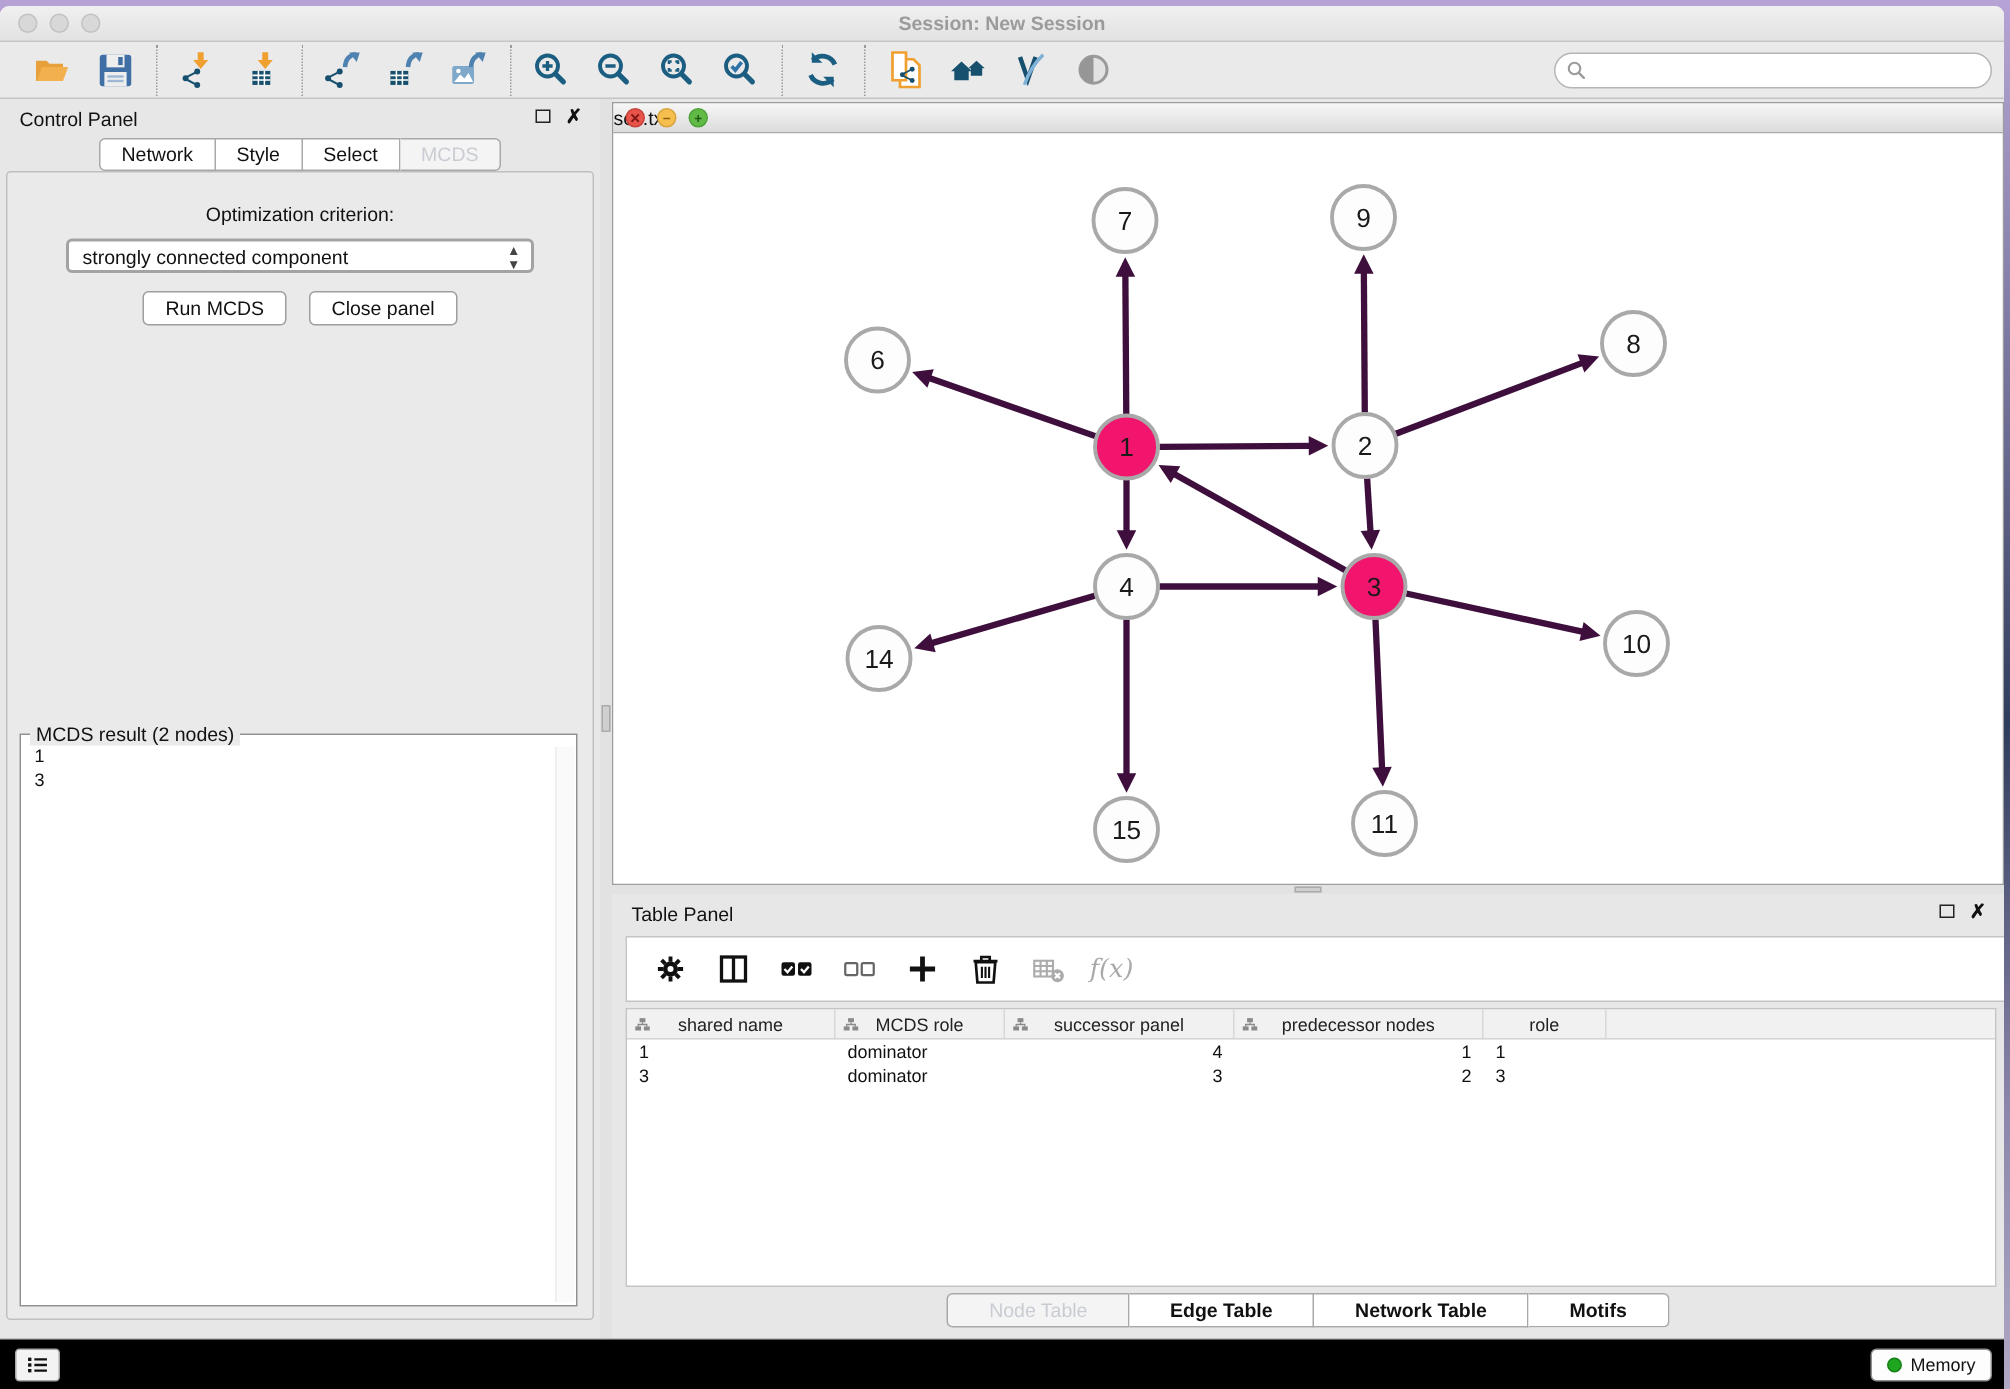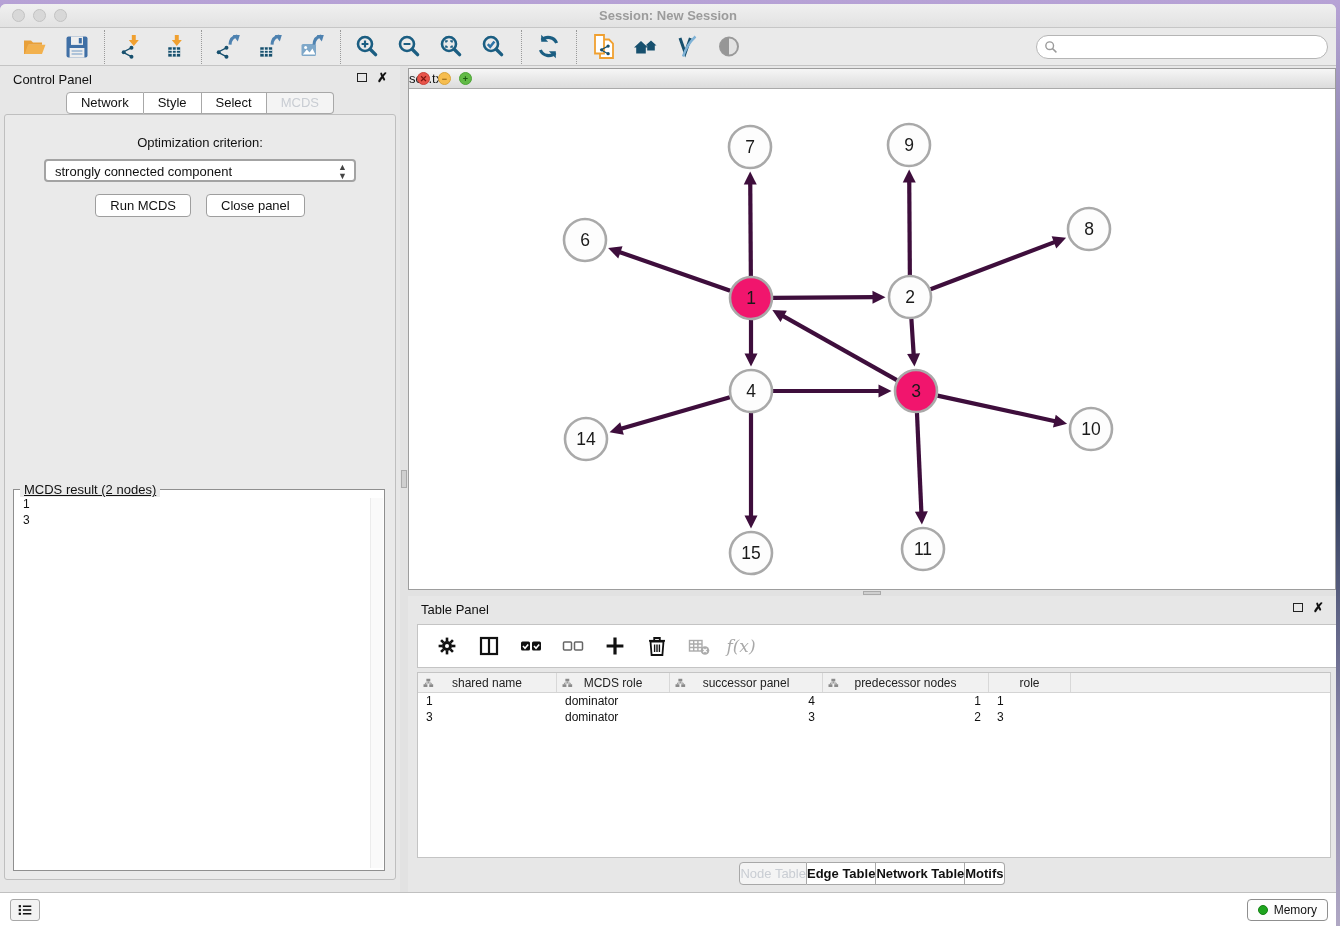--- a/index.html
+++ b/index.html
@@ -40,21 +40,21 @@
   .cp-tab:first-child { border-left:1px solid #a8a8a8; border-radius:4px 0 0 4px; }
   .cp-tab:last-child { border-radius:0 4px 4px 0; }
   .cp-tab.disabled { color:#c9cdd3; background:#f4f4f4; }
   .cp-content { position:absolute; left:4px; right:4px; top:48px; bottom:4px; background:#eaeaea; border:1px solid #bfbfbf; border-radius:3px; }
   .opt-label { text-align:center; margin-top:20px; font-size:13px; color:#111; }
   .combo { position:relative; margin:9px auto 0; width:312px; height:23px; background:#fff; border:2px solid #a3a3a3; border-radius:4px; font-size:13px; line-height:21px; padding-left:9px; color:#111; }
   .combo .stepper { position:absolute; right:7px; top:2px; font-size:9px; line-height:9px; color:#444; text-align:center; }
   .btn-row { display:flex; justify-content:center; gap:15px; margin-top:12px; }
   .pbtn { background:#fff; border:1px solid #9e9e9e; border-radius:4px; height:23px; padding:0 14px; font-size:13px; line-height:21px; color:#111; }
   .result-box { position:absolute; left:8px; right:10px; top:374px; bottom:8px; border:1px solid #8f8f8f; background:#fff; }
-  .result-legend { position:absolute; left:6px; top:-8px; background:#eaeaea; padding:0 4px; font-size:13px; color:#111;text-decoration:underline; }
+  .result-legend { position:absolute; left:6px; top:-8px; background:#eaeaea; padding:0 4px; font-size:13px; color:#111; }
   .result-lines { position:absolute; left:0; top:4px; right:16px; bottom:0; padding:2px 0 0 9px; font-size:12px; color:#111; line-height:16px; }
   .result-scroll { position:absolute; right:1px; top:8px; bottom:2px; width:13px; background:#fafafa; border-left:1px solid #ececec; }
   
   .vsplit { position:absolute; left:400px; top:0; width:8px; height:826px; background:#e2e2e2; }
   .vsplit .grip { position:absolute; left:1px; top:404px; width:6px; height:18px; background:#cfcfcf; border:1px solid #aaa; }
   .hsplit { position:absolute; left:408px; top:524px; width:928px; height:6px; background:#e2e2e2; }
   .hsplit .grip { position:absolute; left:455px; top:1px; width:18px; height:4px; background:#cfcfcf; border:1px solid #aaa; }
   
   .netwin { position:absolute; left:408px; top:2px; width:928px; height:522px; border:1px solid #9d9d9d; background:#fff; }
   .net-titlebar { position:relative; height:20px; background:linear-gradient(#f6f6f6,#dcdcdc); border-bottom:1px solid #aaa; }
@@ -72,26 +72,26 @@
   .tp-btn svg { width:22px; height:22px; }
   .fx-label { font-family:"DejaVu Serif", serif; font-style:italic; font-size:17px; color:#a9a9a9; }
   .tbl-box { position:absolute; left:9px; top:76px; width:914px; height:186px; background:#fff; border:1px solid #c4c4c4; overflow:hidden; }
   .tbl-header { display:flex; height:20px; background:#f1f1f1; border-bottom:1px solid #d4d4d4; }
   .th-cell { display:flex; align-items:center; justify-content:center; gap:5px; font-size:12px; color:#222; border-right:1px solid #d8d8d8; position:relative; }
   .th-cell svg { width:11px; height:10px; position:absolute; left:5px; }
   .tbl-row { display:flex; height:16px; font-size:12px; color:#111; }
   .td-cell { line-height:16px; padding:0 8px; overflow:hidden; white-space:nowrap; }
   .ta-r { text-align:right; }
   .tp-tabs { position:absolute; left:0; right:0; top:266px; display:flex; justify-content:center; height:23px; }
-  .tp-tab { background:#fff; border:1px solid #a8a8a8; border-left:none; padding:0 0; font-size:13px; font-weight:bold; line-height:21px; color:#111; }
+  .tp-tab { background:#fff; border:1px solid #a8a8a8; border-left:none; padding:0 27px; font-size:13px; font-weight:bold; line-height:21px; color:#111; }
   .tp-tab:first-child { border-left:1px solid #a8a8a8; border-radius:4px 0 0 4px; }
   .tp-tab:last-child { border-radius:0 4px 4px 0; }
   .tp-tab.disabled { color:#c9cdd3; background:#f4f4f4; font-weight:normal; }
   
-  .statusbar { position:absolute; left:0; bottom:0; width:1336px; height:34px; background:#ffffff; border-top:1px solid #c0c0c0;margin-top:20px; }
+  .statusbar { position:absolute; left:0; bottom:0; width:1336px; height:34px; background:#000000; border-top:1px solid #c0c0c0;margin-top:20px; }
   .sb-left { position:absolute; left:10px; top:6px; width:30px; height:22px; background:#f3f3f3; border:1px solid #a8a8a8; border-radius:3px; display:flex; align-items:center; justify-content:center; }
   .sb-left svg { width:16px; height:14px; }
   .memory-btn { position:absolute; right:8px; top:6px; height:22px; background:#fdfdfd; border:1px solid #8f8f8f; border-radius:4px; display:flex; align-items:center; gap:6px; padding:0 10px; font-size:12px; color:#111; }
   .mem-dot { width:10px; height:10px; border-radius:50%; background:#1fa51f; border:1px solid #158015; }
 </style>
 </head>
 <body>
 
 <div class="app">
 

